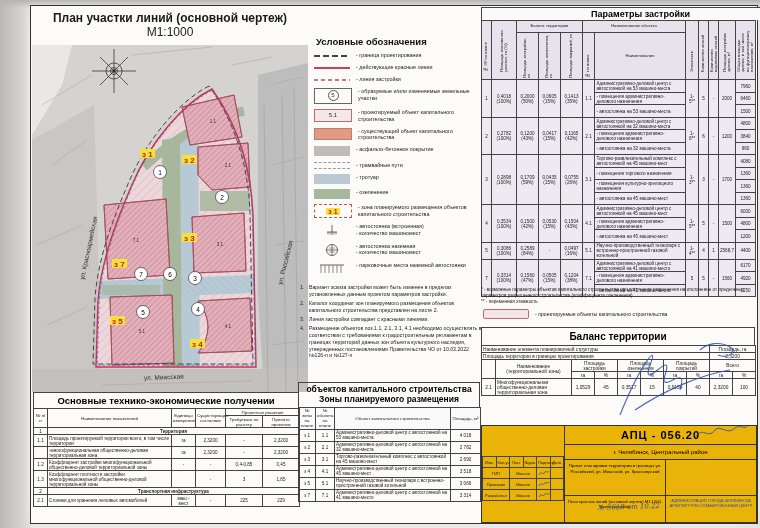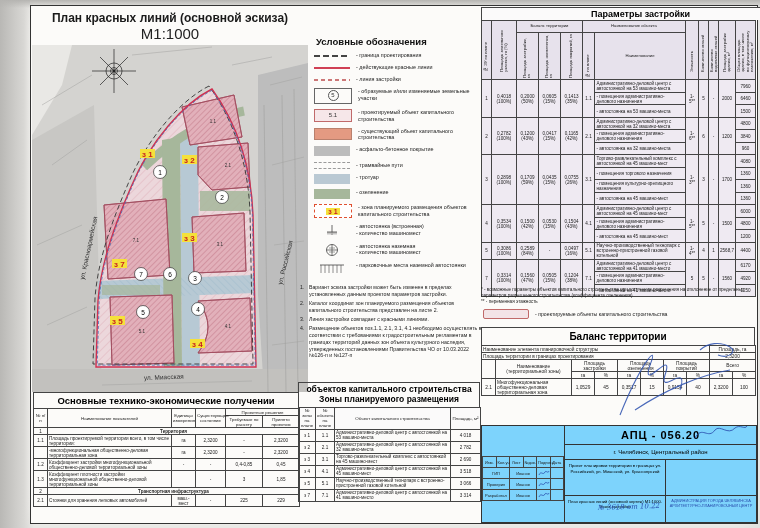--- a/index.html
+++ b/index.html
@@ -3,21 +3,21 @@
 <meta charset="utf-8">
 <style>
   html,body{margin:0;padding:0;background:#9a9a98;font-family:"Liberation Sans",sans-serif;}
   .sheet{position:relative;width:760px;height:528px;background:#f7f6f3;overflow:hidden;box-shadow:inset 0 0 30px rgba(0,0,0,.12);}
   .frame{position:absolute;left:30px;top:5px;width:726px;height:517px;border:1.2px solid #333;background:#fcfbf9;}
   .tornL{position:absolute;left:0;top:0;width:34px;height:528px;background:linear-gradient(90deg,#b9b8b5,#d8d7d4 70%,transparent);}
   .tornT{position:absolute;left:0;top:0;width:760px;height:8px;background:linear-gradient(#b5b4b1,transparent);}
   
   .titlebox{position:absolute;left:32px;top:7px;width:276px;height:38px;border-bottom:1px solid #555;text-align:center;}
   .titlebox .t1{font-size:12px;font-weight:bold;color:#1a1a1a;margin-top:4px;}
-  .titlebox .t2{font-size:15px;color:#222;}
+  .titlebox .t2{font-size:12px;color:#222;}
   
   .mapwrap{position:absolute;left:32px;top:45px;width:276px;height:347px;overflow:hidden;}
   
   .legend{position:absolute;left:312px;top:36px;width:168px;height:246px;}
   .legend h3{font-size:9.5px;margin:0 0 5px 4px;color:#111;font-weight:bold;}
   .li{display:flex;align-items:flex-start;margin:0 0 5.2px 2px;}
   .sw{width:36px;flex:none;margin-right:6px;position:relative;}
   .li .lab{font-size:5.4px;color:#222;line-height:1.25;}
   .sw-boundary{height:2px;margin-top:3px;background:repeating-linear-gradient(90deg,#444 0 6px,transparent 6px 9px);}
   .sw-redline{height:2px;margin-top:3px;background:#d04055;}
@@ -71,21 +71,21 @@
   .zones td.l{text-align:left;}
   
   .tep{position:absolute;left:33px;top:392px;width:266px;}
   .tep .cap{border:0.8px solid #444;border-bottom:none;text-align:center;font-size:9.5px;font-weight:bold;padding:2px 0;}
   .tep table{width:266px;table-layout:fixed;}
   .tep th{font-size:4.4px;}
   .tep td{font-size:4.6px;text-align:center;}
   .tep td.l{text-align:left;}
   .tep td.sec{font-weight:bold;}
   
-  .tb{position:absolute;left:481px;top:425px;width:274px;height:96px;border:1px solid #333;display:flex;background:#7dd3fc;}
+  .tb{position:absolute;left:481px;top:425px;width:274px;height:96px;border:1px solid #333;display:flex;background:#eab308;}
   .tb .left{width:82px;border-right:1px solid #333;position:relative;}
   .tb .left table{width:82px;table-layout:fixed;margin-top:30px;}
   .tb .left td{font-size:4px;text-align:center;height:9px;}
   .tb .right{flex:1;display:flex;flex-direction:column;}
   .tb .code{border-bottom:1px solid #333;text-align:center;font-size:11px;font-weight:bold;padding:3px 0;letter-spacing:1px;}
   .tb .city{border-bottom:1px solid #333;text-align:center;font-size:6px;padding:4px 0;}
   .tb .mid{display:flex;flex:1;}
   .tb .proj{width:96px;border-right:1px solid #333;font-size:4.3px;text-align:center;padding:3px 2px;line-height:1.3;}
   .tb .stg{flex:1;display:flex;flex-direction:column;}
   .tb .stgh{display:flex;border-bottom:1px solid #333;}
@@ -101,21 +101,21 @@
 </style>
 </head>
 <body>
 
 <div class="sheet">
   <div class="tornL"></div>
   <div class="tornT"></div>
   <div class="frame"></div>
 
   <div class="titlebox">
-    <div class="t1">План красных линий  (основной эскиза)</div>
+    <div class="t1">План участки линий  (основной чертеж)</div>
     <div class="t2">М1:1000</div>
   </div>
 
   <div class="mapwrap">
     <svg width="276" height="347" viewBox="0 0 276 347">
       <defs>
         <pattern id="hs" width="6" height="6" patternUnits="userSpaceOnUse" patternTransform="rotate(45)">
           <line x1="0" y1="0" x2="0" y2="6" stroke="#d596a2" stroke-width="0.6"></line>
         </pattern>
         <pattern id="hb" width="4" height="4" patternUnits="userSpaceOnUse" patternTransform="rotate(45)">

